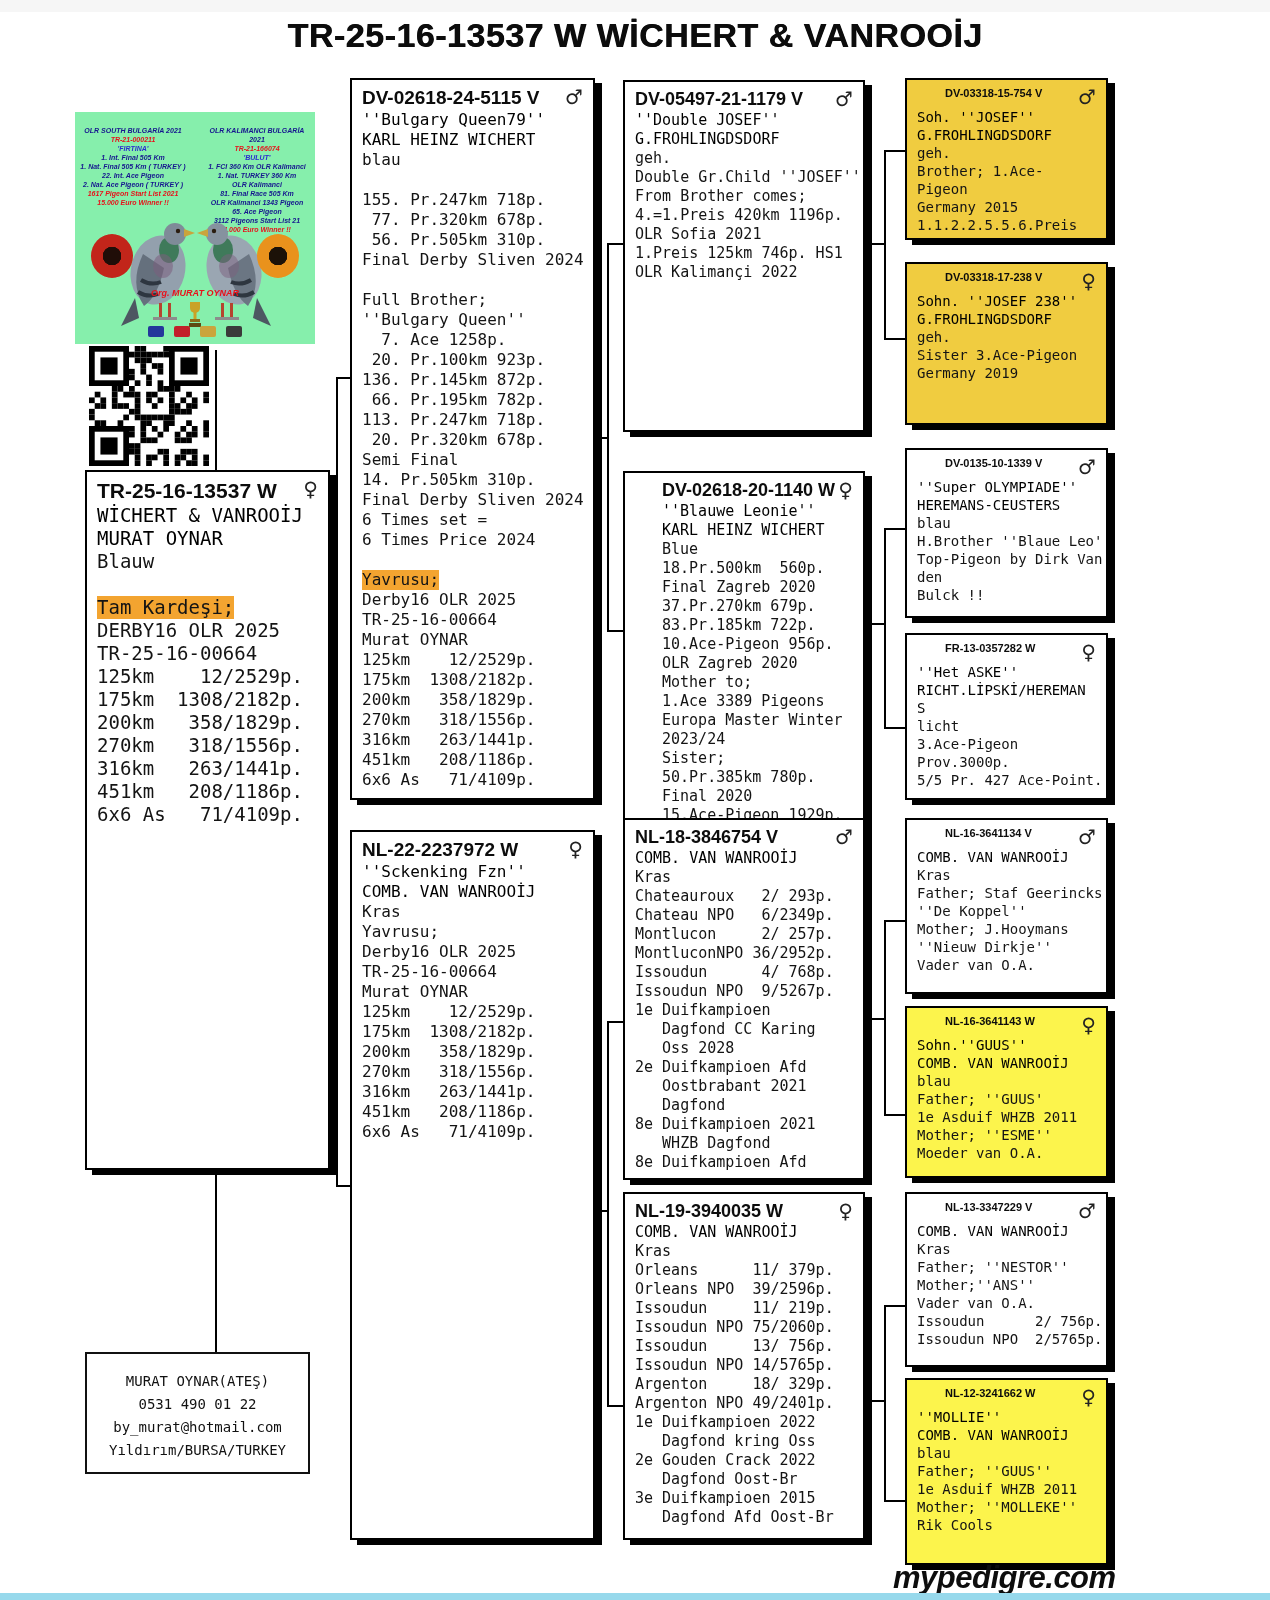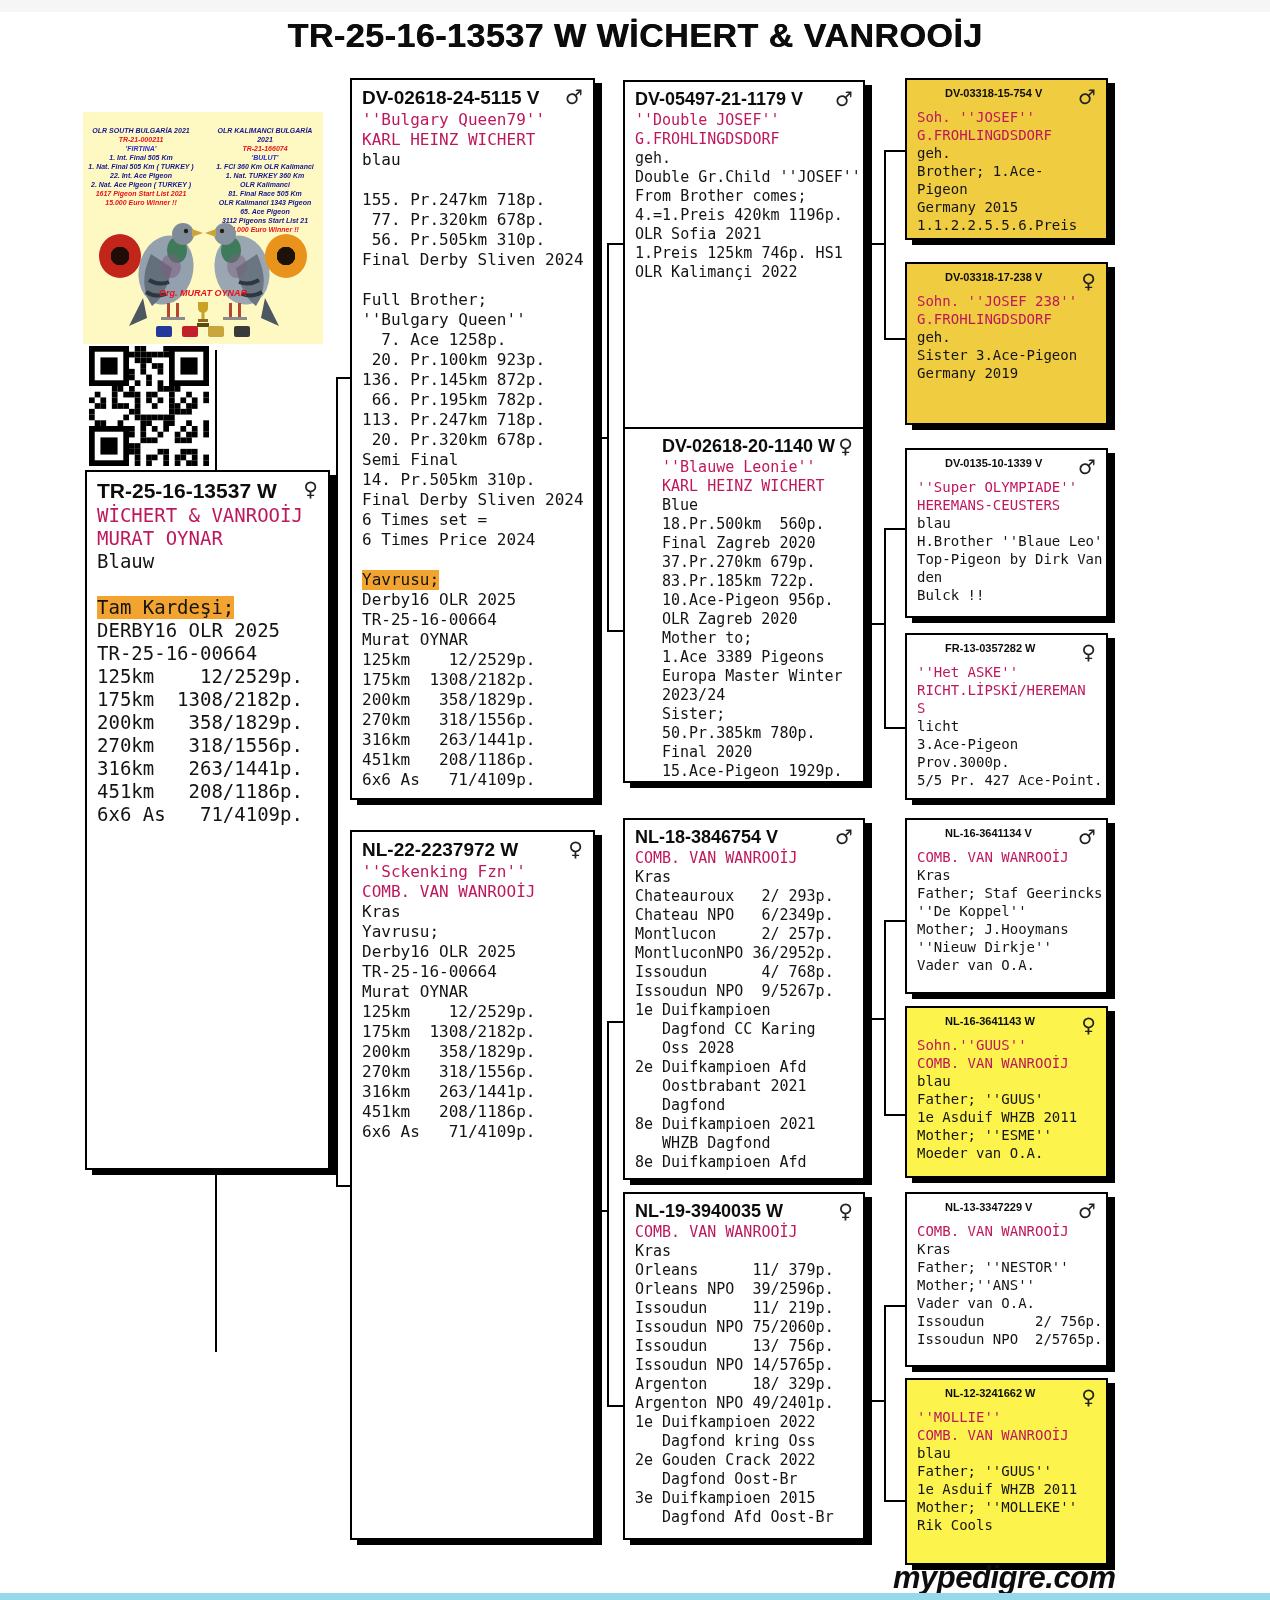--- a/index.html
+++ b/index.html
@@ -14,32 +14,32 @@
 
   
   .bx{position:absolute;background:#fff;border:2px solid #000;box-shadow:7px 5px 0 #000;
       overflow:hidden;padding:7px 6px 6px 10px;box-sizing:border-box;}
   .bx.gold{background:#f0cc40;}
   .bx.yellow{background:#fcf44c;}
   .bx-hdr{display:flex;justify-content:space-between;align-items:flex-start;margin-bottom:1px;}
   .bx-id{font-family:"Liberation Sans",sans-serif;font-weight:bold;color:#0c0c0c;white-space:pre;}
   .bx-sex{font-family:"DejaVu Sans",sans-serif;font-size:20px;line-height:1;color:#222;padding-right:4px;}
   .ln{white-space:pre;color:#141414;}
-  .red{color:#be185d;}
+  .red{color:#000000;}
   .hl{background:#f3a430;width:fit-content;}
   .sz-lg .bx-id{font-size:21px;}  .sz-lg .ln{font-size:19px;line-height:23px;}
   .sz-md .bx-id{font-size:19px;}  .sz-md .ln{font-size:16px;line-height:20px;}
   .sz-gp .bx-id{font-size:18px;}  .sz-gp .ln{font-size:15px;line-height:19px;}
   .sz-gg .bx-id{font-size:11px;margin-left:28px;}.sz-gg .ln{font-size:14px;line-height:18px;}
 
   
   .cn{position:absolute;background:#000;}
 
   
-  #photo-panel{position:absolute;left:83px;top:112px;width:240px;height:232px;background:#fef9c3;overflow:hidden;}
+  #photo-panel{position:absolute;left:75px;top:112px;width:240px;height:232px;background:#86efac;overflow:hidden;}
   .cap-col{position:absolute;top:14px;width:112px;text-align:center;}
   .cap-left{left:2px;} .cap-right{right:2px;}
   .gen-ln{font-family:"Liberation Sans",sans-serif;font-weight:bold;font-style:italic;
           font-size:7px;line-height:9px;color:#16168f;}
   .gen-ln.red{color:#e8111a;} .gen-ln.blue{color:#2a2ad0;}
   #org-label{position:absolute;left:0;top:176px;width:240px;text-align:center;
      font-family:"Liberation Sans",sans-serif;font-weight:bold;font-style:italic;
      font-size:9px;color:#e8111a;}
   .eye{position:absolute;width:42px;height:44px;border-radius:50%;}
   .eye-left{left:16px;top:122px;background:radial-gradient(circle at 50% 50%, #200d08 0 30%, #c2251a 31% 72%, #f3e4da 73% 88%, #fff 89%);}
@@ -416,21 +416,21 @@
         <div class="ln red">G.FROHLINGDSDORF</div>
         <div class="ln">geh.</div>
         <div class="ln">Double Gr.Child ''JOSEF''</div>
         <div class="ln">From Brother comes;</div>
         <div class="ln">4.=1.Preis 420km 1196p.</div>
         <div class="ln">OLR Sofia 2021</div>
         <div class="ln">1.Preis 125km 746p. HS1</div>
         <div class="ln">OLR Kalimançi 2022</div>
       </div>
     </div>
-  <div class="bx sz-gp" style="left:623px;top:427px;width:242px;height:356px;padding-left:37px;">
+  <div class="bx sz-gp" style="left:623px;top:471px;width:242px;height:356px;padding-left:37px;">
       <div class="bx-hdr">
         <span class="bx-id">DV-02618-20-1140 W</span>
         <span class="bx-sex">♀</span>
       </div>
       <div class="bx-body">
         <div class="ln red">''Blauwe Leonie''</div>
         <div class="ln red">KARL HEINZ WICHERT</div>
         <div class="ln">Blue</div>
         <div class="ln">18.Pr.500km  560p.</div>
         <div class="ln">Final Zagreb 2020</div>
@@ -609,17 +609,23 @@
         <div class="ln red">''MOLLIE''</div>
         <div class="ln red">COMB. VAN WANROOİJ</div>
         <div class="ln">blau</div>
         <div class="ln">Father; ''GUUS''</div>
         <div class="ln">1e Asduif WHZB 2011</div>
         <div class="ln">Mother; ''MOLLEKE''</div>
         <div class="ln">Rik Cools</div>
       </div>
     </div>
 
+  <div id="contact">
+      <div class="gen-ln">MURAT OYNAR(ATEŞ)</div>
+      <div class="gen-ln">0531 490 01 22</div>
+      <div class="gen-ln">by_murat@hotmail.com</div>
+      <div class="gen-ln">Yıldırım/BURSA/TURKEY</div>
+    </div>
 
   <div id="site-logo">mypedigre.com</div>
 
   <div class="botband"></div>
 </div>
 
 </body></html>

